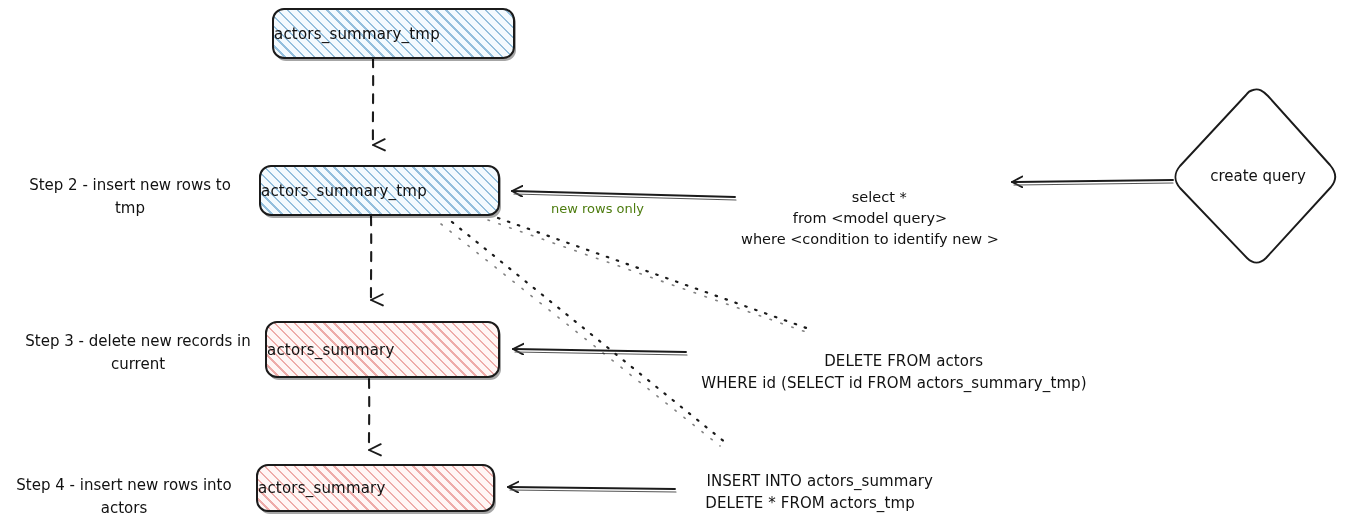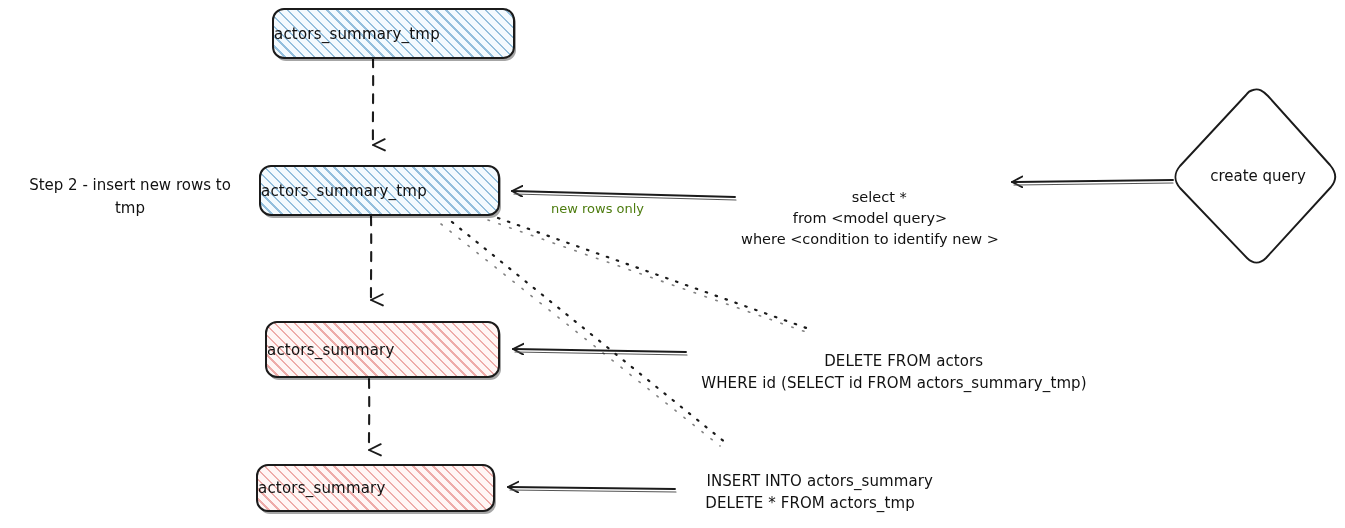--- a/index.html
+++ b/index.html
@@ -109,24 +109,32 @@
   </div>
 
   <div class="steplabel" style="left:18px;top:174px;width:224px;">
     <span>Step 2 - insert new rows
 to tmp</span>
   </div>
   <div class="node blue" style="left:259px;top:165px;width:241px;height:51px;">
     <span class="cap">actors_summary_tmp</span>
   </div>
 
+  <div class="steplabel" style="left:14px;top:330px;width:248px;">
+    <span>Step 3 - delete new records in
+current</span>
+  </div>
   <div class="node red" style="left:265px;top:321px;width:235px;height:57px;">
     <span class="cap">actors_summary</span>
   </div>
 
+  <div class="steplabel" style="left:16px;top:474px;width:216px;">
+    <span>Step 4 - insert new rows
+into actors</span>
+  </div>
   <div class="node red" style="left:256px;top:464px;width:239px;height:48px;">
     <span class="cap">actors_summary</span>
   </div>
 
   <div class="small" style="left:551px;top:201px;">
     <span>new rows only</span>
   </div>
 
   <div class="annot code" style="left:684px;top:329px;width:420px;text-align:center;">
     <span>DELETE FROM actors

